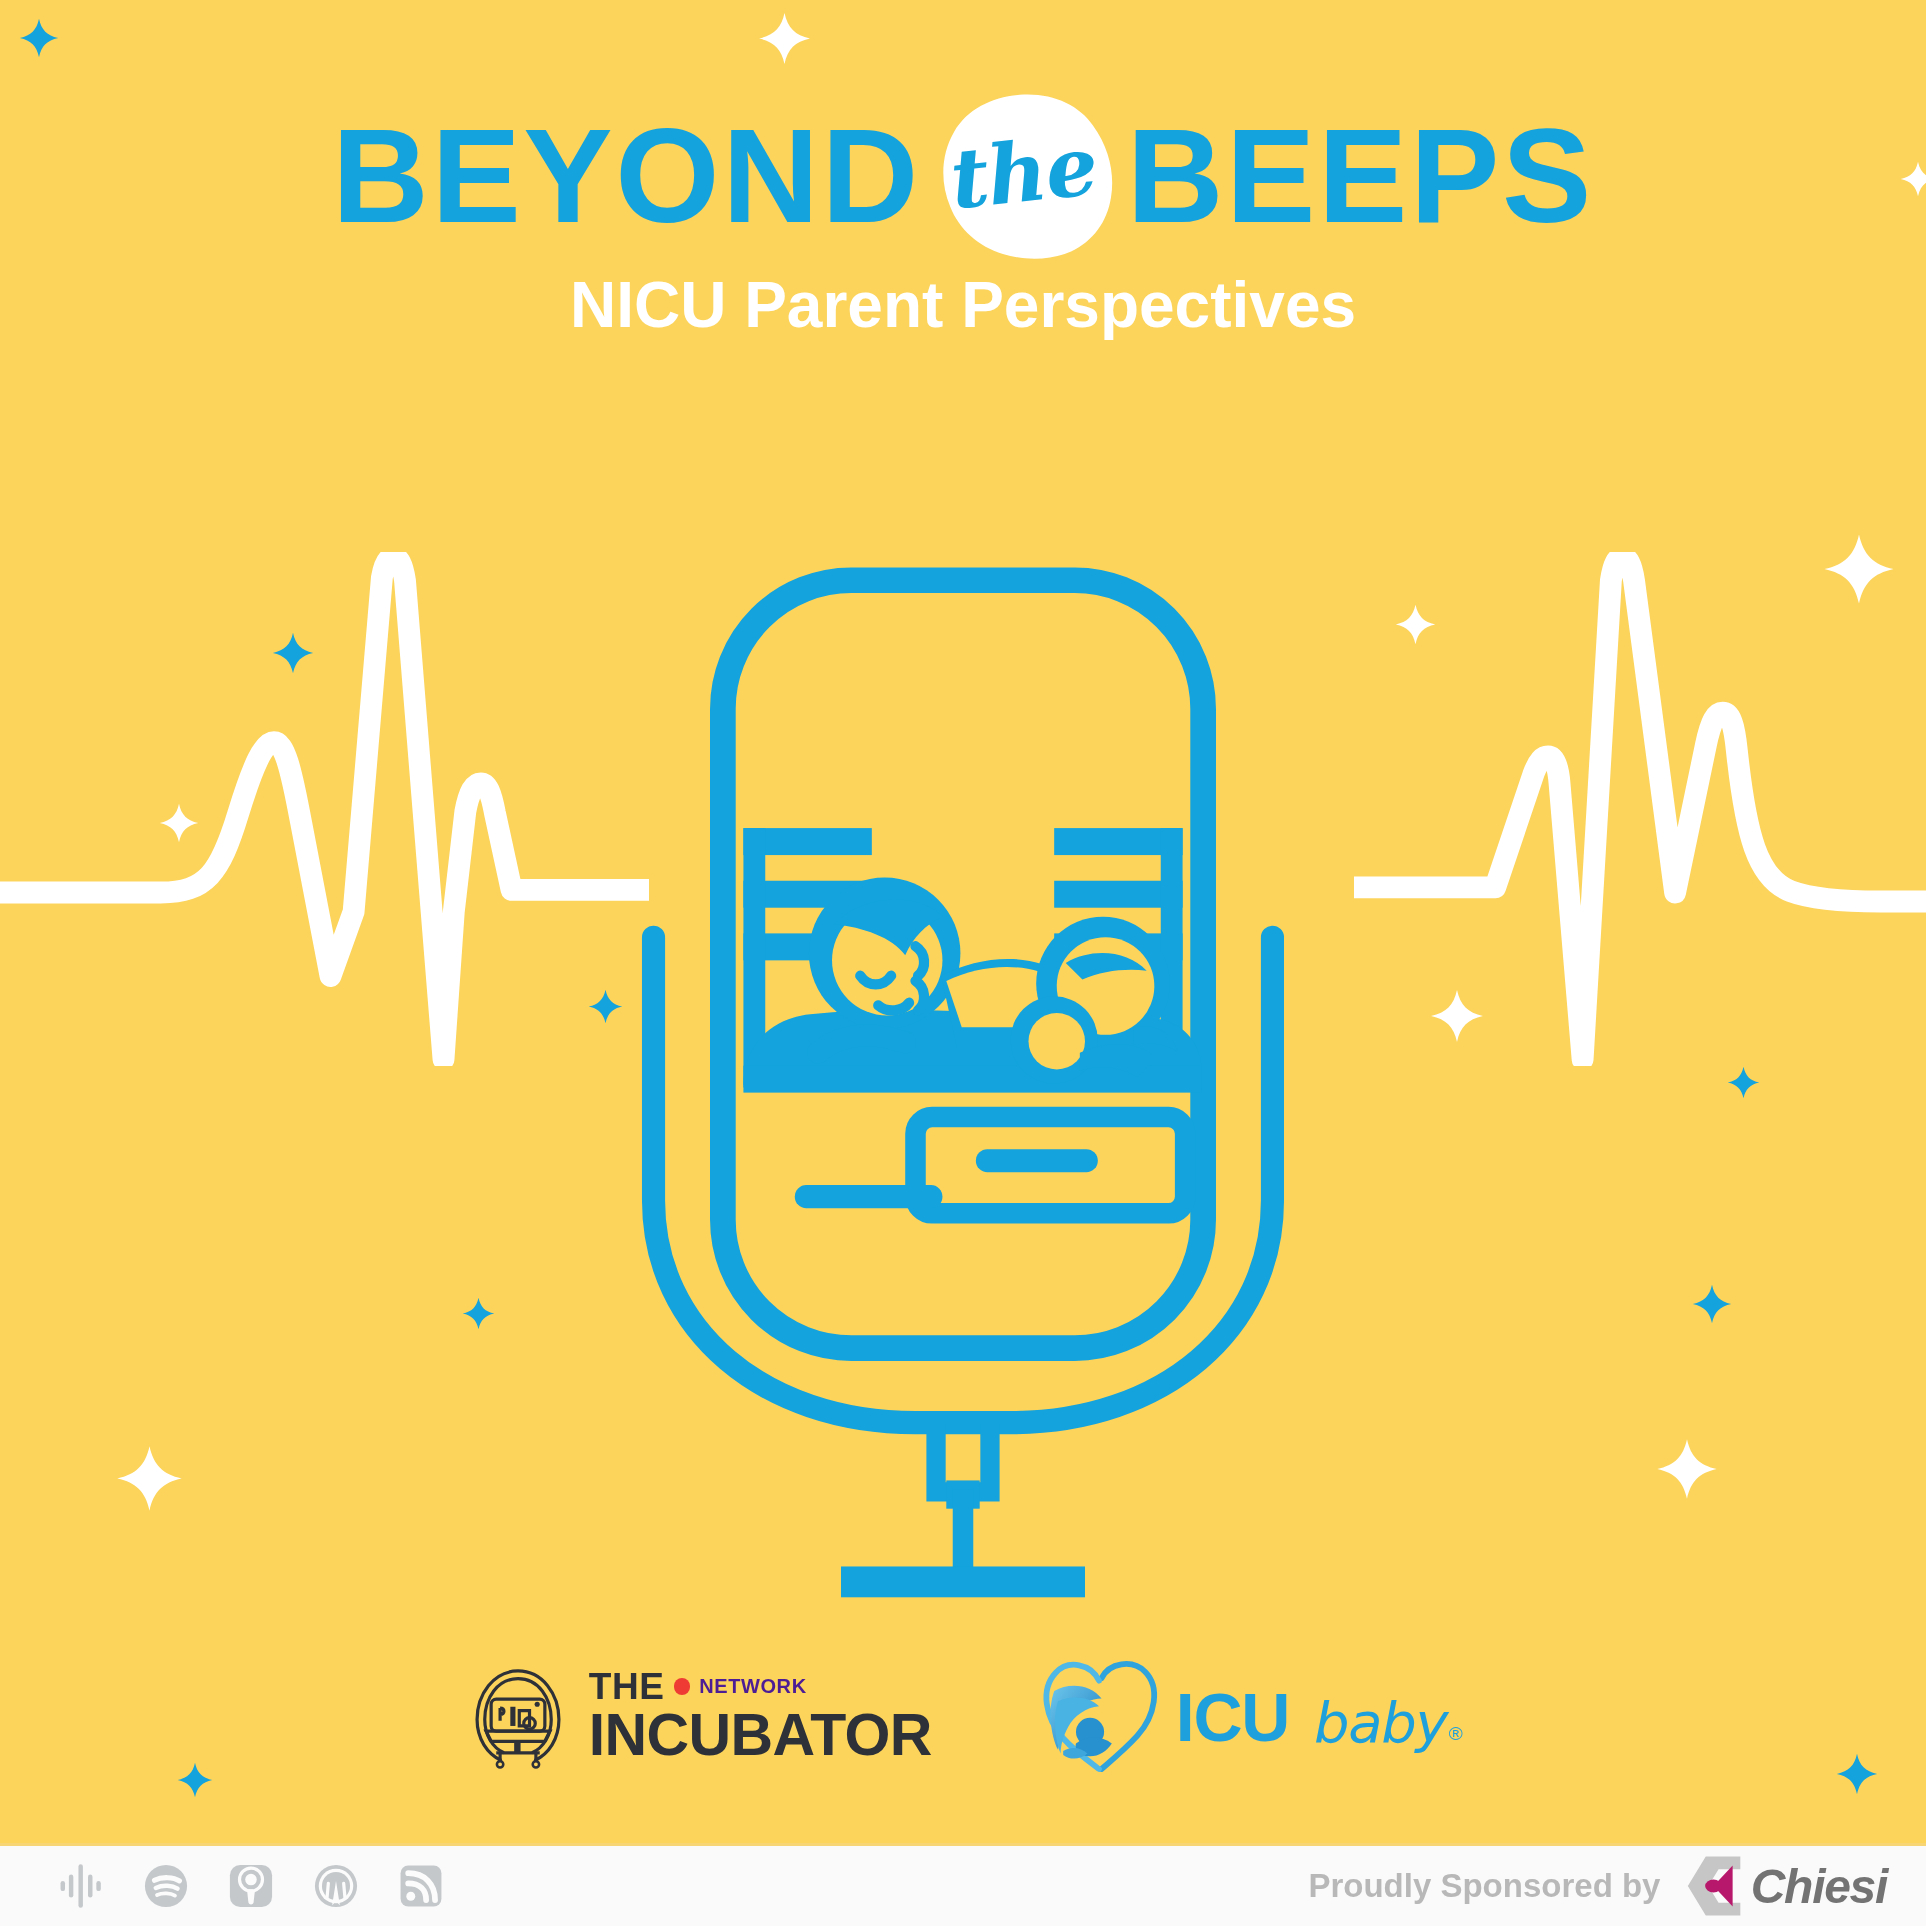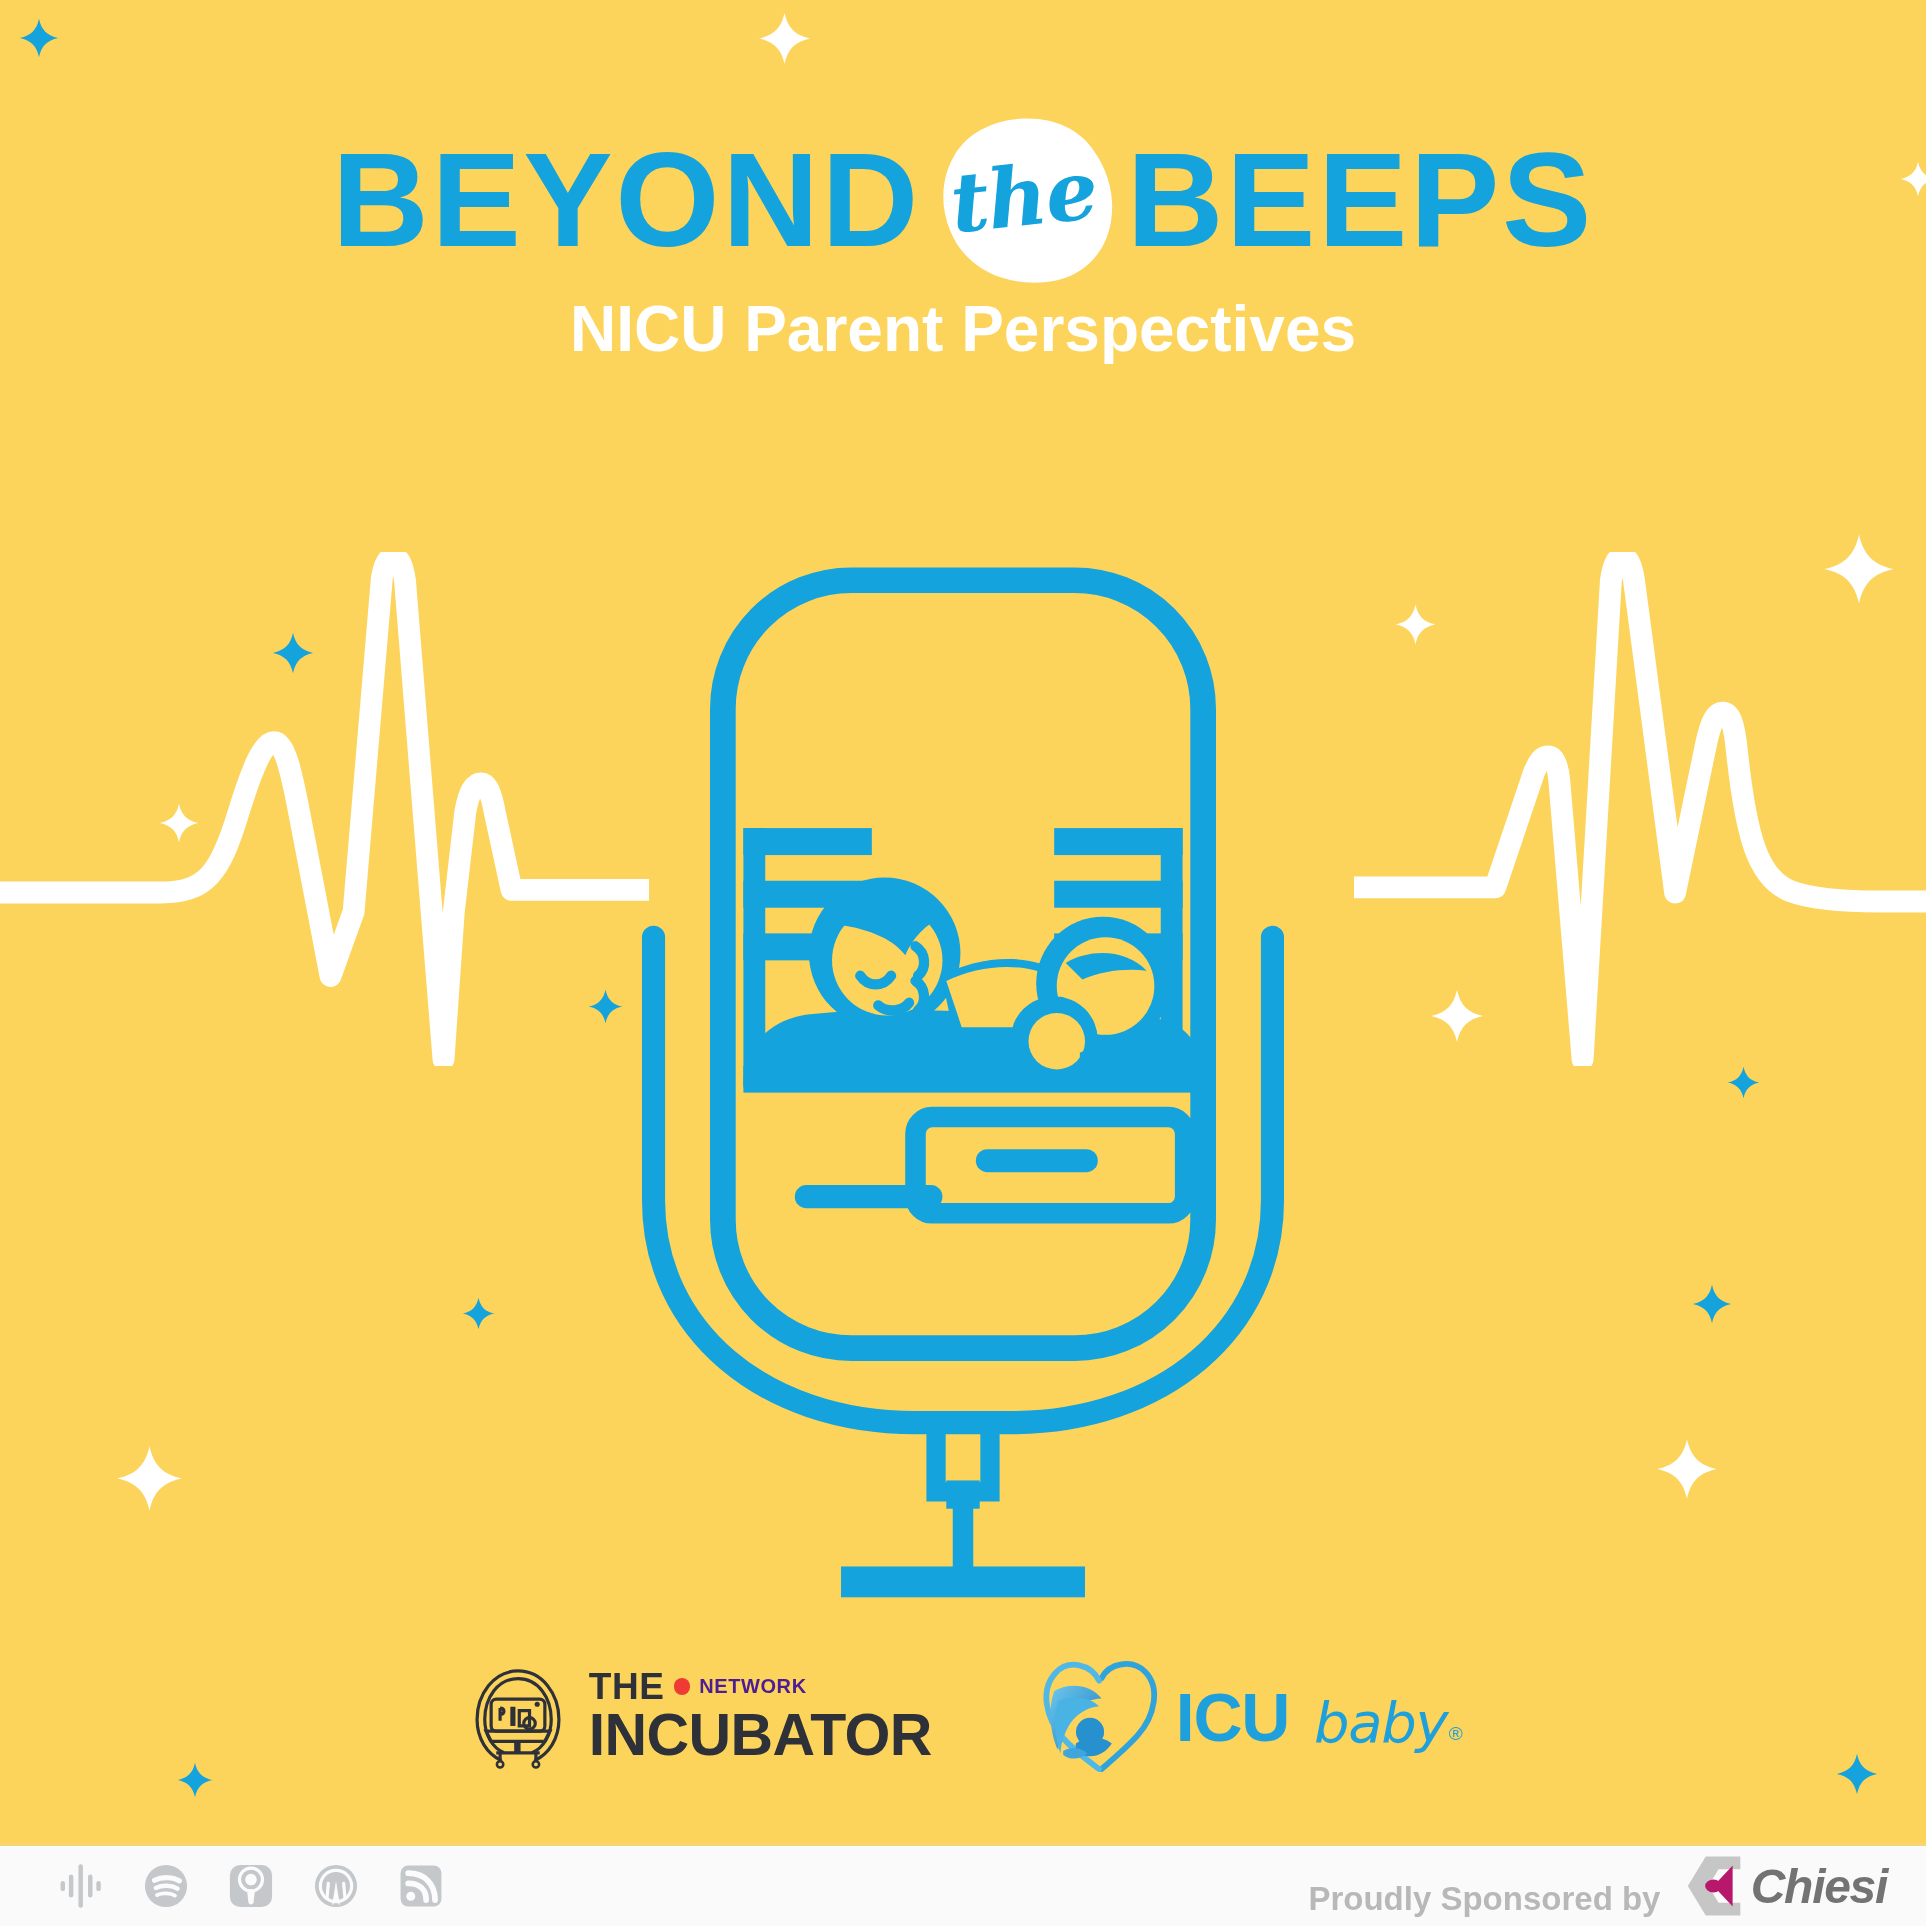--- a/index.html
+++ b/index.html
@@ -17,21 +17,21 @@
   }
 
   
   .sparkle { position:absolute; }
 
   
   #header {
     position:absolute;
     top:0; left:0; width:1926px;
     text-align:center;
-    padding-top:116px;
+    padding-top:92px;
   }
   #title-row {
     position:relative;
     display:flex;
     align-items:center;
     justify-content:center;
     gap:0px;
     height:167px;
   }
   .title-word {
@@ -139,21 +139,21 @@
     width:1926px; height:83px;
     background:#FAFAFA;
     border-top:3.9px solid #F7D574;
     display:flex;
     align-items:center;
     justify-content:space-between;
     padding:0 39px 0 58px;
   }
   #platform-icons { display:flex; align-items:center; gap:39px; }
   .plat-icon { opacity:.55; }
-  #sponsor-wrap { display:flex; align-items:flex-end; gap:24.4px; }
+  #sponsor-wrap { display:flex; align-items:center; gap:24.4px; }
   #sponsor-label {
     font-size:33px; font-weight:bold; color:#B8B8B8;
     letter-spacing:0px;
   }
   #chiesi-wrap { display:flex; align-items:center; gap:0px; }
   #chiesi-word {
     font-size:48px; font-weight:bold; font-style:italic;
     color:#737373; letter-spacing:-1.3px; margin-left:3.9px;
   }
 </style>

